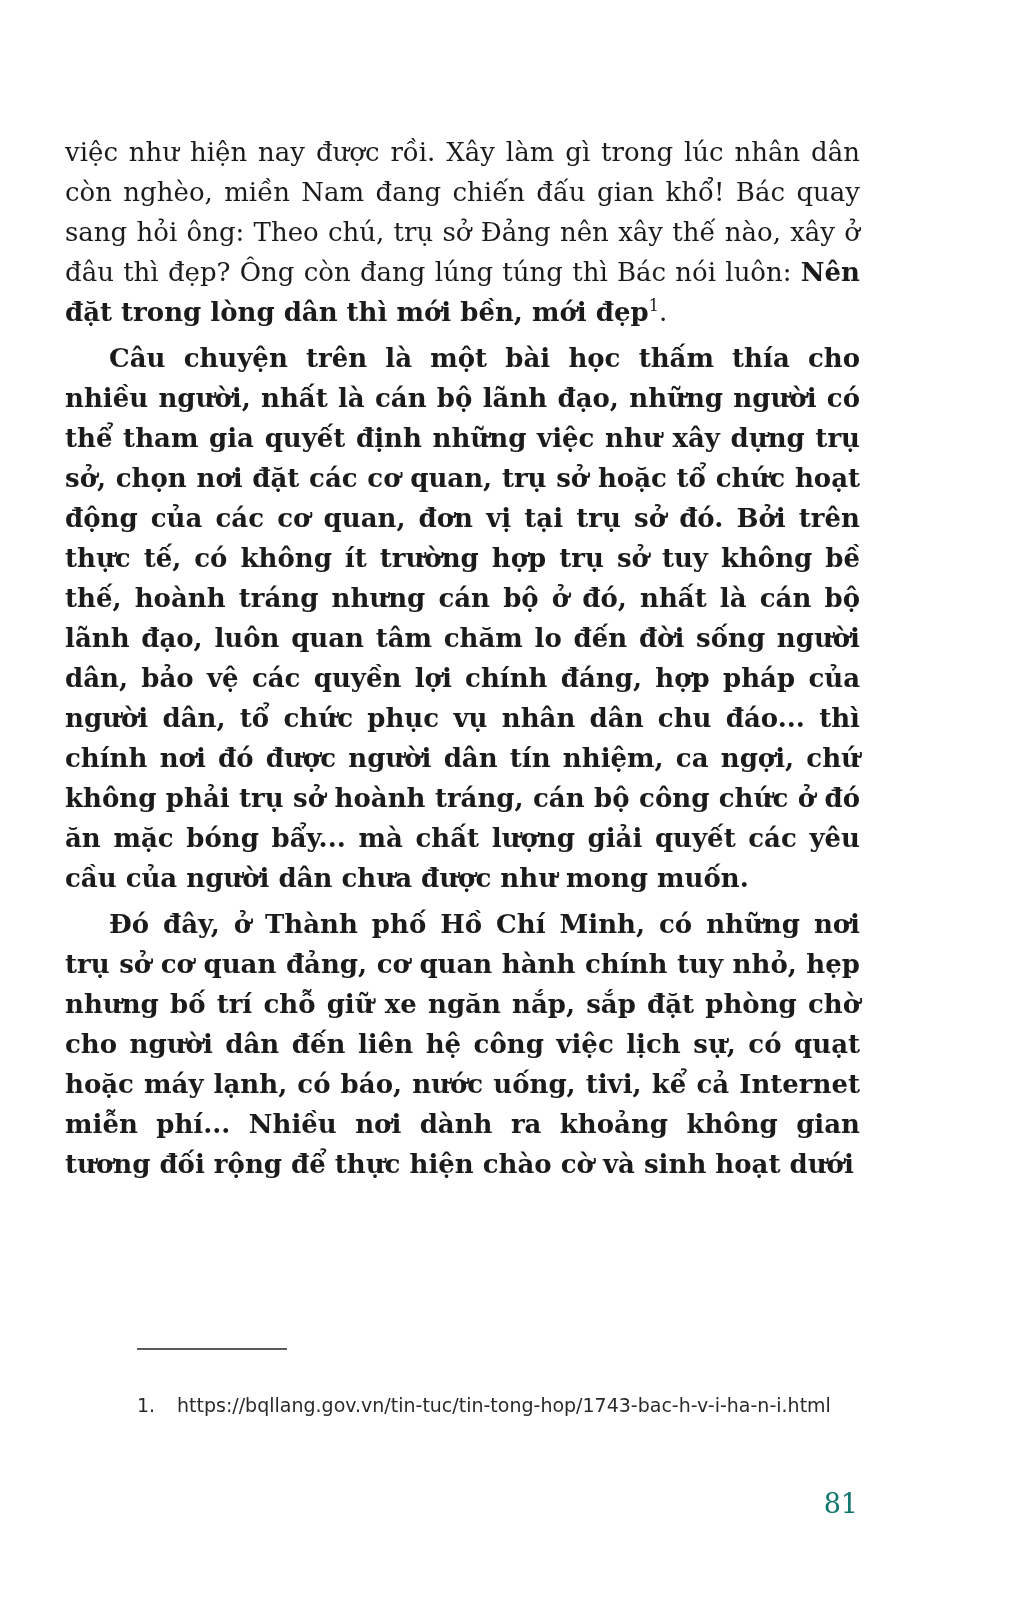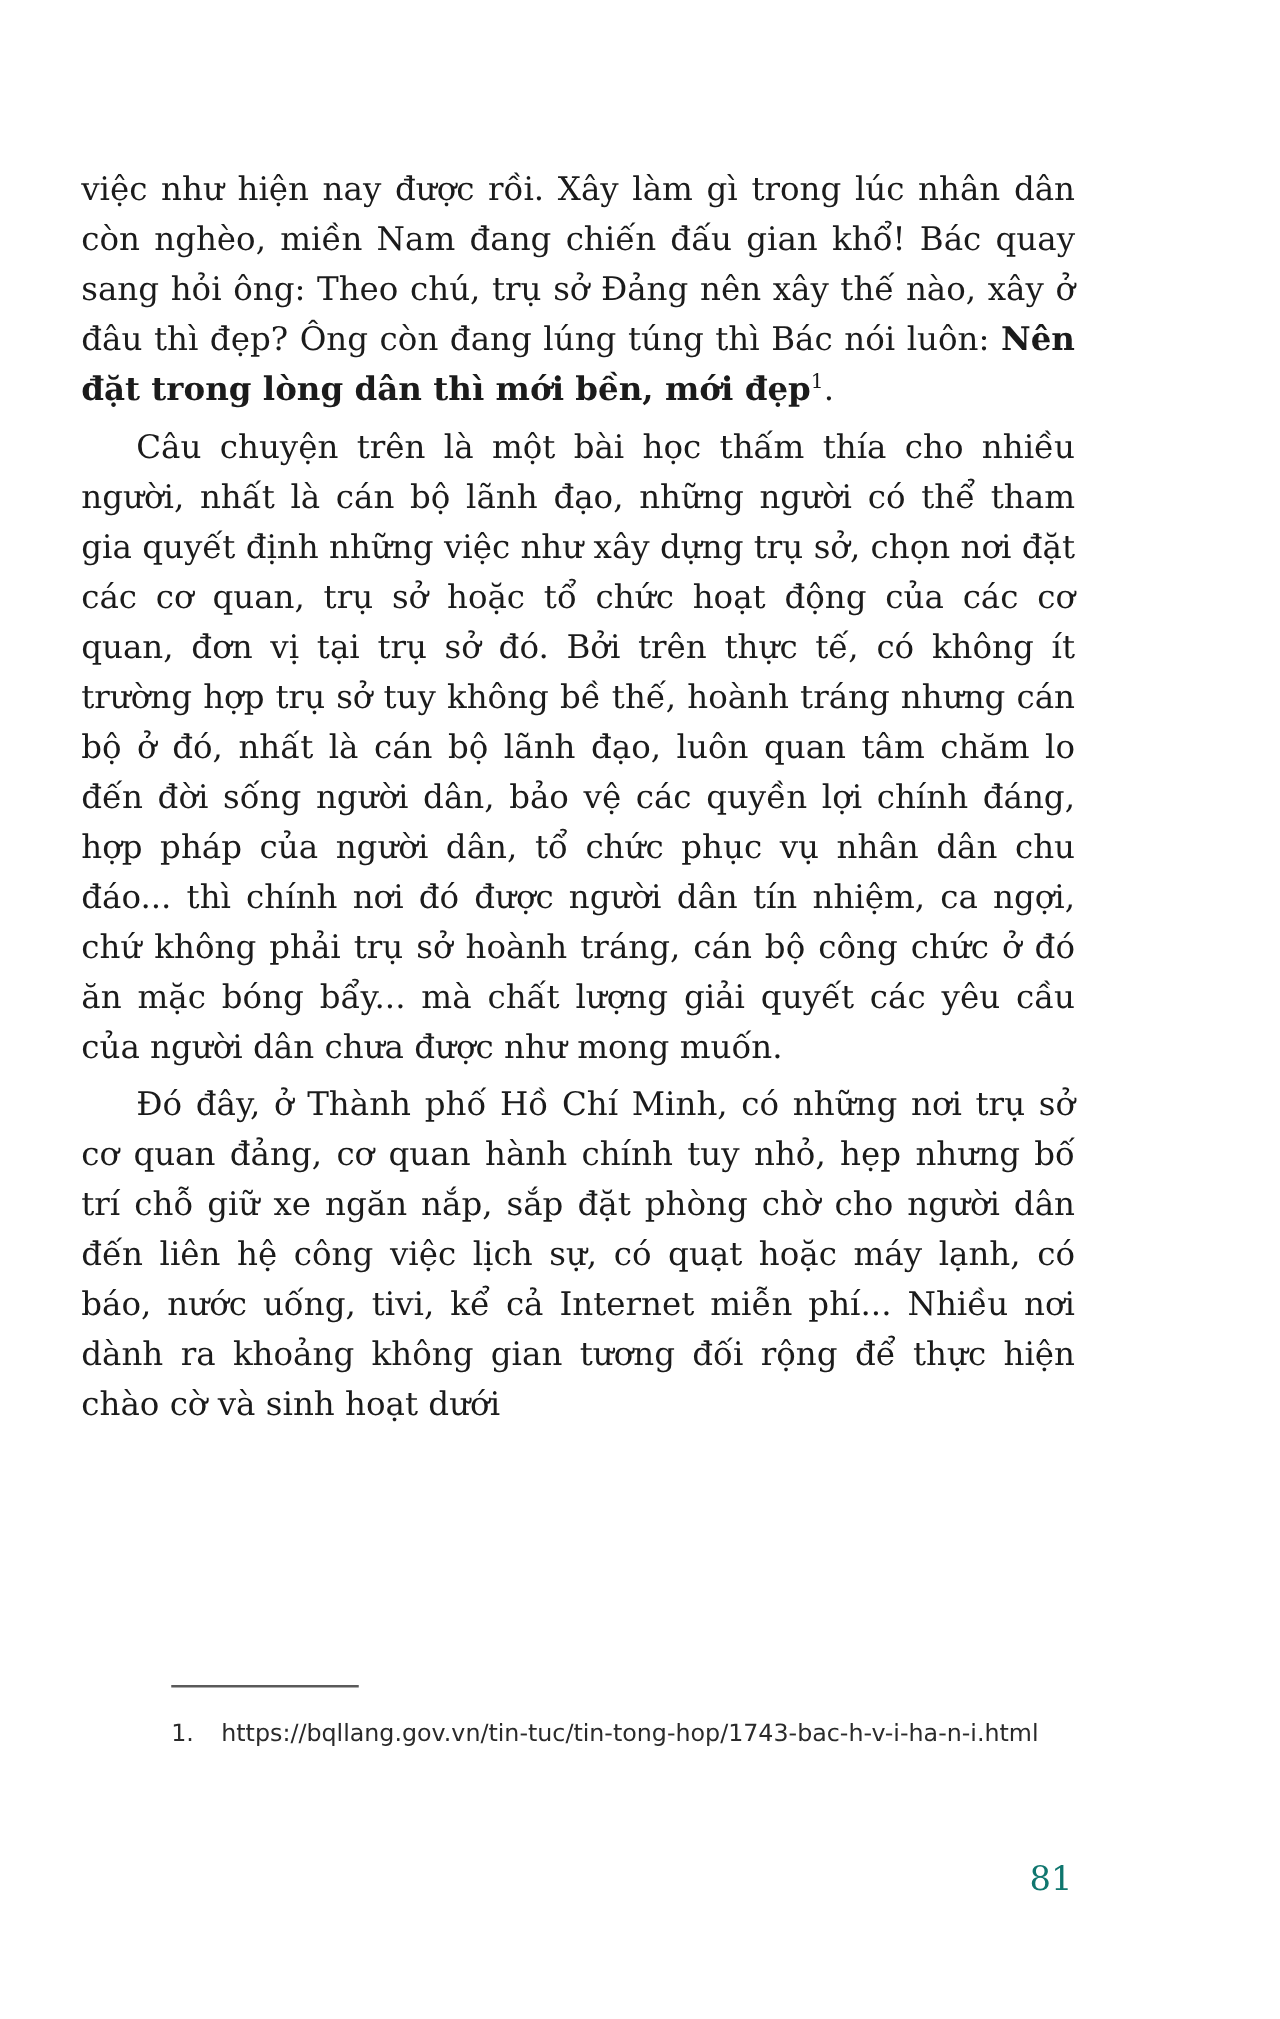--- a/index.html
+++ b/index.html
@@ -24,20 +24,21 @@
   }
   .body-text p {
     margin: 0 0 6px 0;
     font-size: 26px;
     line-height: 40px;
     text-align: justify;
     text-justify: inter-word;
   }
   .body-text p.indent {
     text-indent: 44px;
+    font-weight: bold;
   }
   .body-text strong {
     font-weight: bold;
   }
   .body-text sup {
     font-size: 0.62em;
     line-height: 0;
     vertical-align: super;
   }
   .footnote-block {
@@ -61,20 +62,21 @@
     line-height: 26px;
     color: #2a2a2a;
   }
   .footnote .fn-marker {
     flex: none;
     width: 40px;
   }
   .footnote .fn-text {
     flex: 1;
     word-break: break-all;
+    margin-top: 18px;
   }
   .page-number {
     position: absolute;
     right: 166px;
     bottom: 96px;
     font-size: 27px;
     color: #0f766e;
   }
 </style>
 </head>

